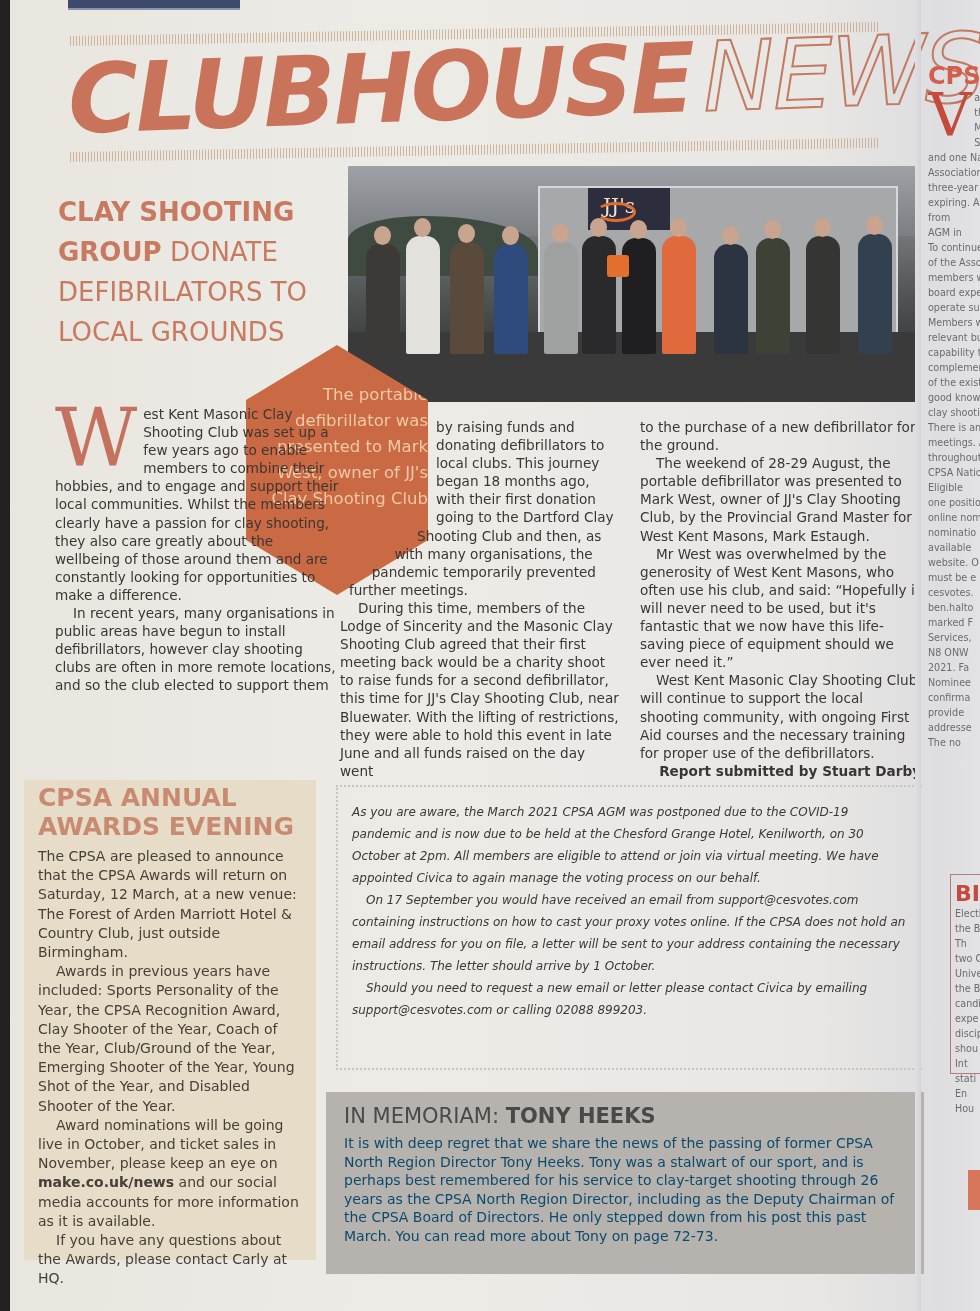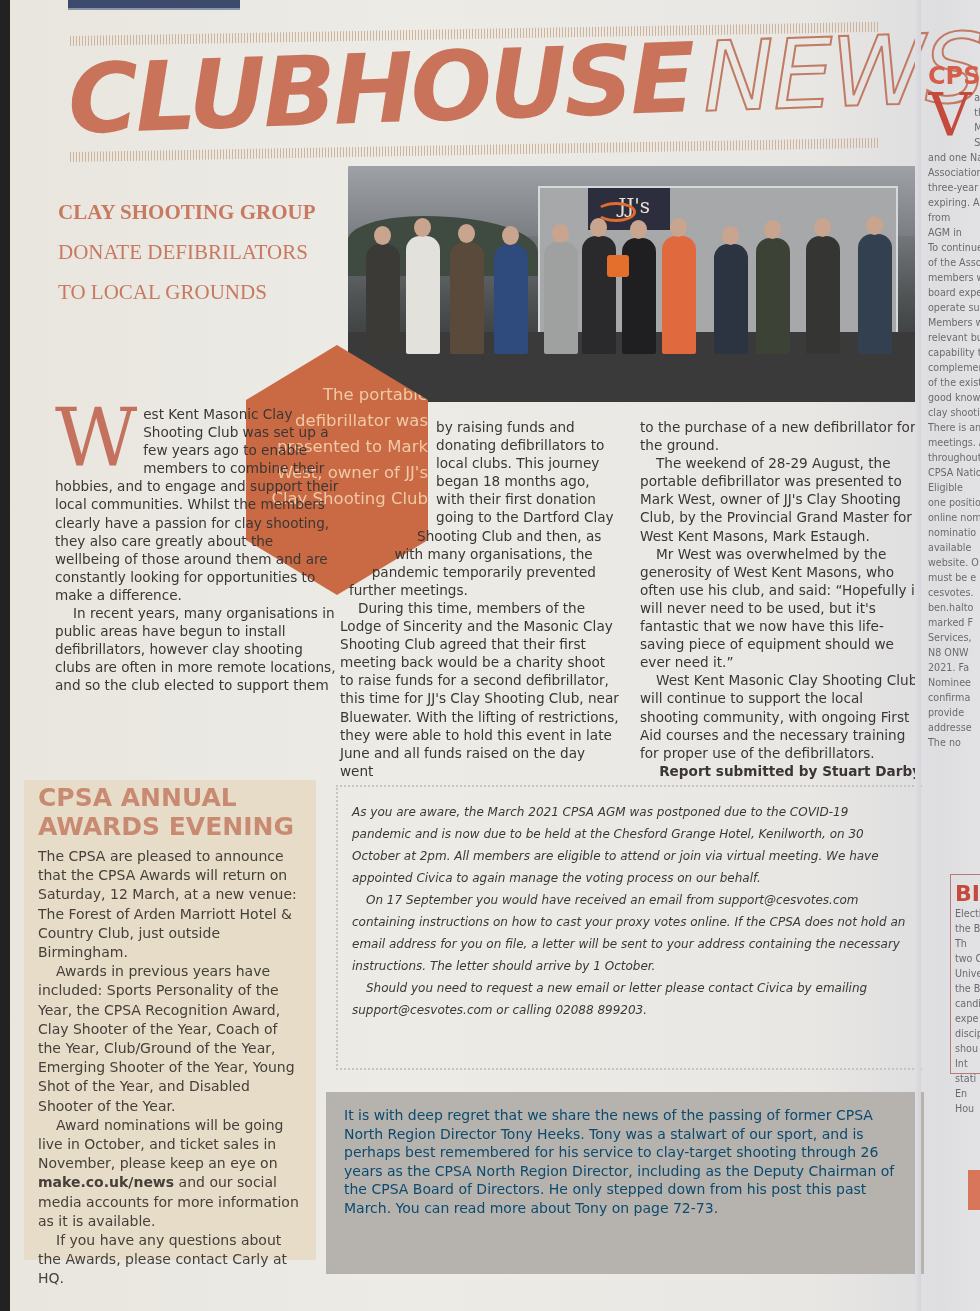--- a/index.html
+++ b/index.html
@@ -18,30 +18,30 @@
   .rule { position:absolute; height:10px;
     background: repeating-linear-gradient(90deg, #c9ab8f 0 1px, transparent 1px 3px); opacity:.85; }
   .rule.top { left:60px; top:36px; width:810px; transform: rotate(-1deg); transform-origin:left; }
   .rule.bottom { left:60px; top:152px; width:810px; transform: rotate(-1deg); transform-origin:left; }
 
   .masthead { position:absolute; left:58px; top:40px; width:860px; height:120px; transform: rotate(-2deg); transform-origin:left center; }
   .masthead .solid { font-family:"DejaVu Sans", sans-serif; font-weight:bold; font-style:italic; font-size:96px; color:#c9735a; letter-spacing:-3px; line-height:120px; }
   .masthead .outline { font-family:"DejaVu Sans", sans-serif; font-style:italic; font-weight:normal; font-size:96px; color:transparent; -webkit-text-stroke:2px #c27a62; letter-spacing:-2px; line-height:120px; margin-left:10px; }
 
   
-  .headline { position:absolute; left:48px; top:192px; width:260px; font-size:21px; line-height:40px; color:#c8795f;font-family:Liberation Serif, serif; }
+  .headline { position:absolute; left:48px; top:192px; width:260px; font-size:26px; line-height:40px; color:#c8795f; }
   .headline b { font-weight:bold; }
   .headline span.light { font-weight:normal; }
 
   .photo { position:absolute; left:338px; top:166px; width:570px; height:236px; border-radius:2px;
     background: linear-gradient(180deg, #8b8d92 0%, #7a7c80 25%, #505455 55%, #3d3f40 75%, #323233 100%); overflow:hidden; }
   .photo .sky { position:absolute; left:0; top:0; width:100%; height:70px; background:linear-gradient(180deg,#9ea1a6,#7b7e83); }
   .photo .trees { position:absolute; left:0; top:50px; width:190px; height:60px; background:#3f4a40; border-radius:40% 60% 0 0; }
   .photo .trailer { position:absolute; left:190px; top:20px; width:360px; height:150px; background:#a6a8aa; border:2px solid #d7d8d9; }
-  .photo .sign { position:absolute; left:240px; top:22px; width:82px; height:42px; background:#2c2e3d; color:#e9e2d7; font-family:"DejaVu Serif", serif; font-size:20px; text-align:right; padding:6px 20px 0 0; }
+  .photo .sign { position:absolute; left:240px; top:22px; width:82px; height:42px; background:#2c2e3d; color:#e9e2d7; font-family:"DejaVu Serif", serif; font-size:20px; text-align:center; padding:6px 20px 0 0; }
   .photo .sign::before { content:""; position:absolute; left:8px; top:14px; width:34px; height:14px; border-radius:50%; border:3px solid #e26b2d; border-left-color:transparent; }
   .photo .ground { position:absolute; left:0; bottom:0; width:100%; height:70px; background:#3a3a3b; }
   .person { position:absolute; bottom:48px; width:34px; border-radius:14px 14px 2px 2px; }
   .person::before { content:""; position:absolute; left:8px; top:-18px; width:17px; height:19px; border-radius:50%; background:#c9a48e; }
   .defib { position:absolute; left:259px; top:89px; width:22px; height:22px; background:#e46f2c; border-radius:3px; }
 
   .hexagon { position:absolute; left:236px; top:345px; width:182px; height:250px;
     background:#c96a45; clip-path: polygon(50% 0, 100% 22%, 100% 78%, 50% 100%, 0 78%, 0 22%);
     color:#f0c9a6; font-size:16.5px; line-height:26px; text-align:right; padding-top:37px; }
 
@@ -158,20 +158,21 @@
     <p class="ind">If you have any questions about the Awards, please contact Carly at HQ.</p>
   </div>
 
   <div class="box-agm">
     <p style="margin-top:4px;">As you are aware, the March 2021 CPSA AGM was postponed due to the COVID-19 pandemic and is now due to be held at the Chesford Grange Hotel, Kenilworth, on 30 October at 2pm. All members are eligible to attend or join via virtual meeting. We have appointed Civica to again manage the voting process on our behalf.</p>
     <p class="ind">On 17 September you would have received an email from support@cesvotes.com containing instructions on how to cast your proxy votes online. If the CPSA does not hold an email address for you on file, a letter will be sent to your address containing the necessary instructions. The letter should arrive by 1 October.</p>
     <p class="ind">Should you need to request a new email or letter please contact Civica by emailing support@cesvotes.com or calling 02088 899203.</p>
   </div>
 
   <div class="box-mem">
+    <h2><span>IN MEMORIAM:</span> <b>TONY HEEKS</b></h2>
     <p style="margin-top:4px;">It is with deep regret that we share the news of the passing of former CPSA North Region Director Tony Heeks. Tony was a stalwart of our sport, and is perhaps best remembered for his service to clay-target shooting through 26 years as the CPSA North Region Director, including as the Deputy Chairman of the CPSA Board of Directors. He only stepped down from his post this past March. You can read more about Tony on page 72-73.</p>
   </div>
 
   <div class="footer">
     <b>4</b>
     <b>Pull!</b>
     <span>October 2021</span>
   </div>
 
   <div class="divider-v"></div>

